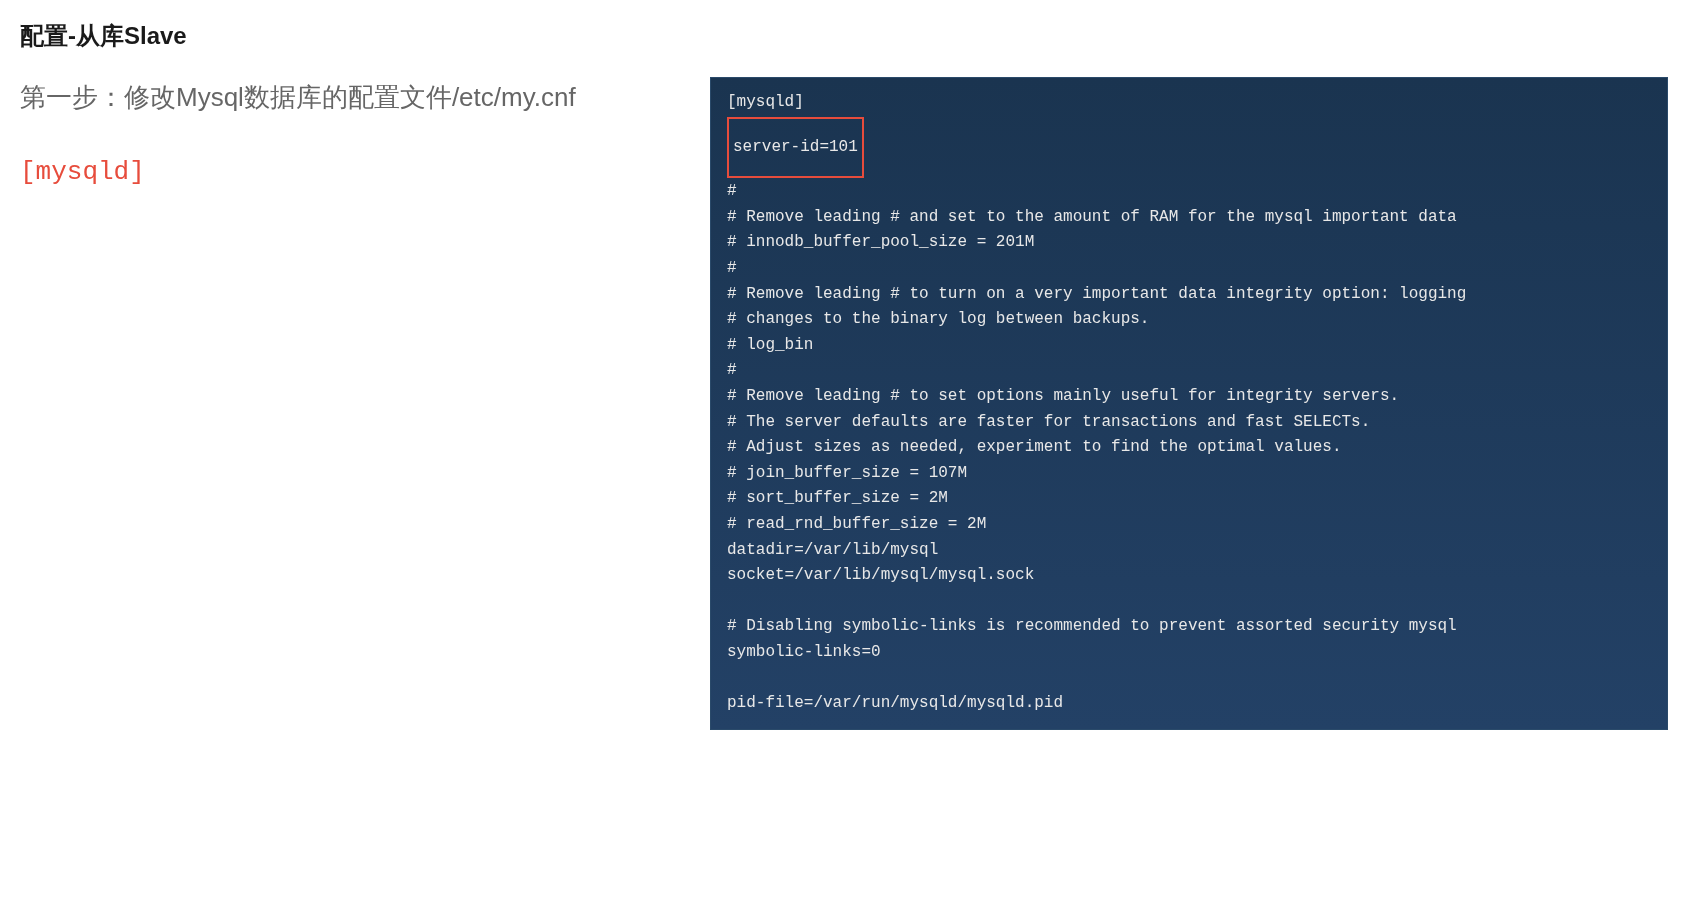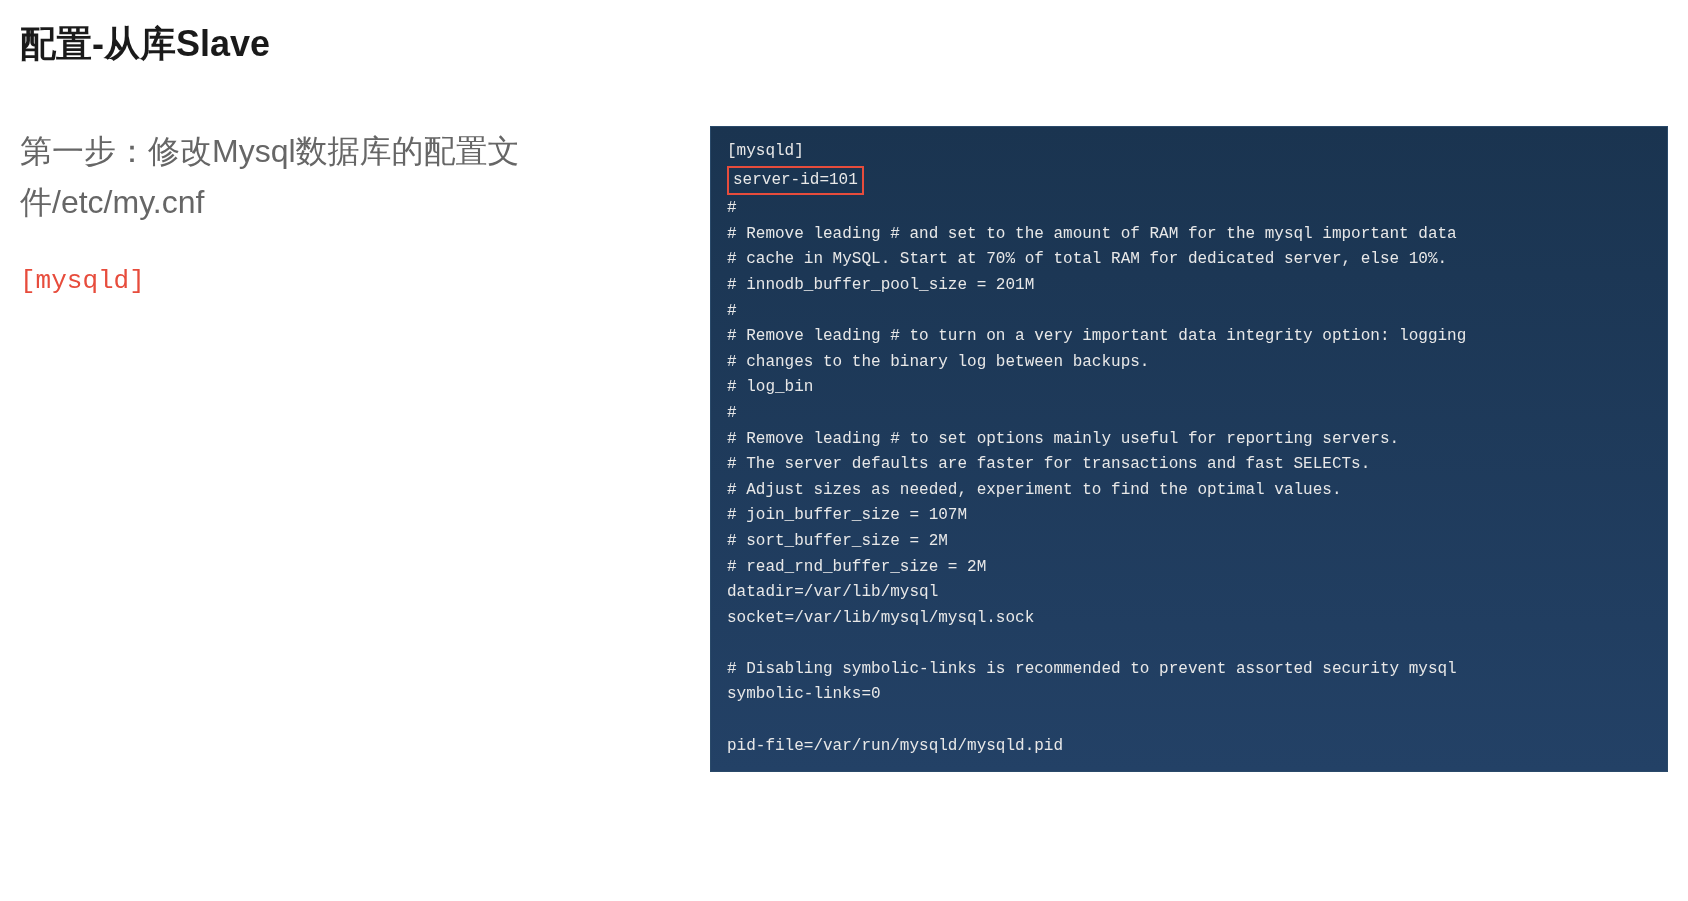--- a/index.html
+++ b/index.html
@@ -7,34 +7,34 @@
       padding: 0;
       box-sizing: border-box;
     }
     body {
       font-family: "Microsoft YaHei", "PingFang SC", sans-serif;
       background: #ffffff;
       padding: 20px;
       width: 1688px;
     }
     .title {
-      font-size: 36px;
+      font-size: 24px;
       font-weight: bold;
       color: #1a1a1a;
-      margin-bottom: 57px;
+      margin-bottom: 25px;
     }
     .content-row {
       display: flex;
       gap: 40px;
     }
     .left-column {
       flex: 0 0 650px;
     }
     .step-text {
-      font-size: 32px;
+      font-size: 26px;
       color: #666666;
       margin-bottom: 30px;
       line-height: 1.6;
     }
     .config-line {
       font-size: 26px;
       color: #e74c3c;
       font-family: "Consolas", "Courier New", monospace;
       margin-bottom: 20px;
       line-height: 1.8;
@@ -51,21 +51,21 @@
       color: #e8e8e8;
       line-height: 1.6;
       border: 1px solid #2a4a6a;
     }
     .terminal-line {
       white-space: pre;
     }
     .highlighted-line {
       display: inline-block;
       border: 2px solid #e74c3c;
-      padding: 0 4px;
+      padding: 16px 4px;
       margin: 1px 0;
     }
   </style>
 </head>
 <body>
 
 <div class="title">配置-从库Slave</div>
 
 <div class="content-row">
   <div class="left-column">
@@ -73,28 +73,27 @@
     <div class="config-line">[mysqld]</div>
   </div>
 
   <div class="right-column">
     <div class="terminal">
       <div class="terminal-line">[mysqld]</div>
       <div><span class="highlighted-line">server-id=101</span></div>
       <div id="terminal-lines">
           <div class="terminal-line">#</div>
           <div class="terminal-line"># Remove leading # and set to the amount of RAM for the mysql important data</div>
-          <div class="terminal-line"># cache in MySQL. Start at 70% of total RAM for dedicated server, else 10%.</div>
           <div class="terminal-line"># innodb_buffer_pool_size = 201M</div>
           <div class="terminal-line">#</div>
           <div class="terminal-line"># Remove leading # to turn on a very important data integrity option: logging</div>
           <div class="terminal-line"># changes to the binary log between backups.</div>
           <div class="terminal-line"># log_bin</div>
           <div class="terminal-line">#</div>
-          <div class="terminal-line"># Remove leading # to set options mainly useful for reporting servers.</div>
+          <div class="terminal-line"># Remove leading # to set options mainly useful for integrity servers.</div>
           <div class="terminal-line"># The server defaults are faster for transactions and fast SELECTs.</div>
           <div class="terminal-line"># Adjust sizes as needed, experiment to find the optimal values.</div>
           <div class="terminal-line"># join_buffer_size = 107M</div>
           <div class="terminal-line"># sort_buffer_size = 2M</div>
           <div class="terminal-line"># read_rnd_buffer_size = 2M</div>
           <div class="terminal-line">datadir=/var/lib/mysql</div>
           <div class="terminal-line">socket=/var/lib/mysql/mysql.sock</div>
           <div class="terminal-line">&nbsp;</div>
           <div class="terminal-line"># Disabling symbolic-links is recommended to prevent assorted security mysql</div>
           <div class="terminal-line">symbolic-links=0</div>

